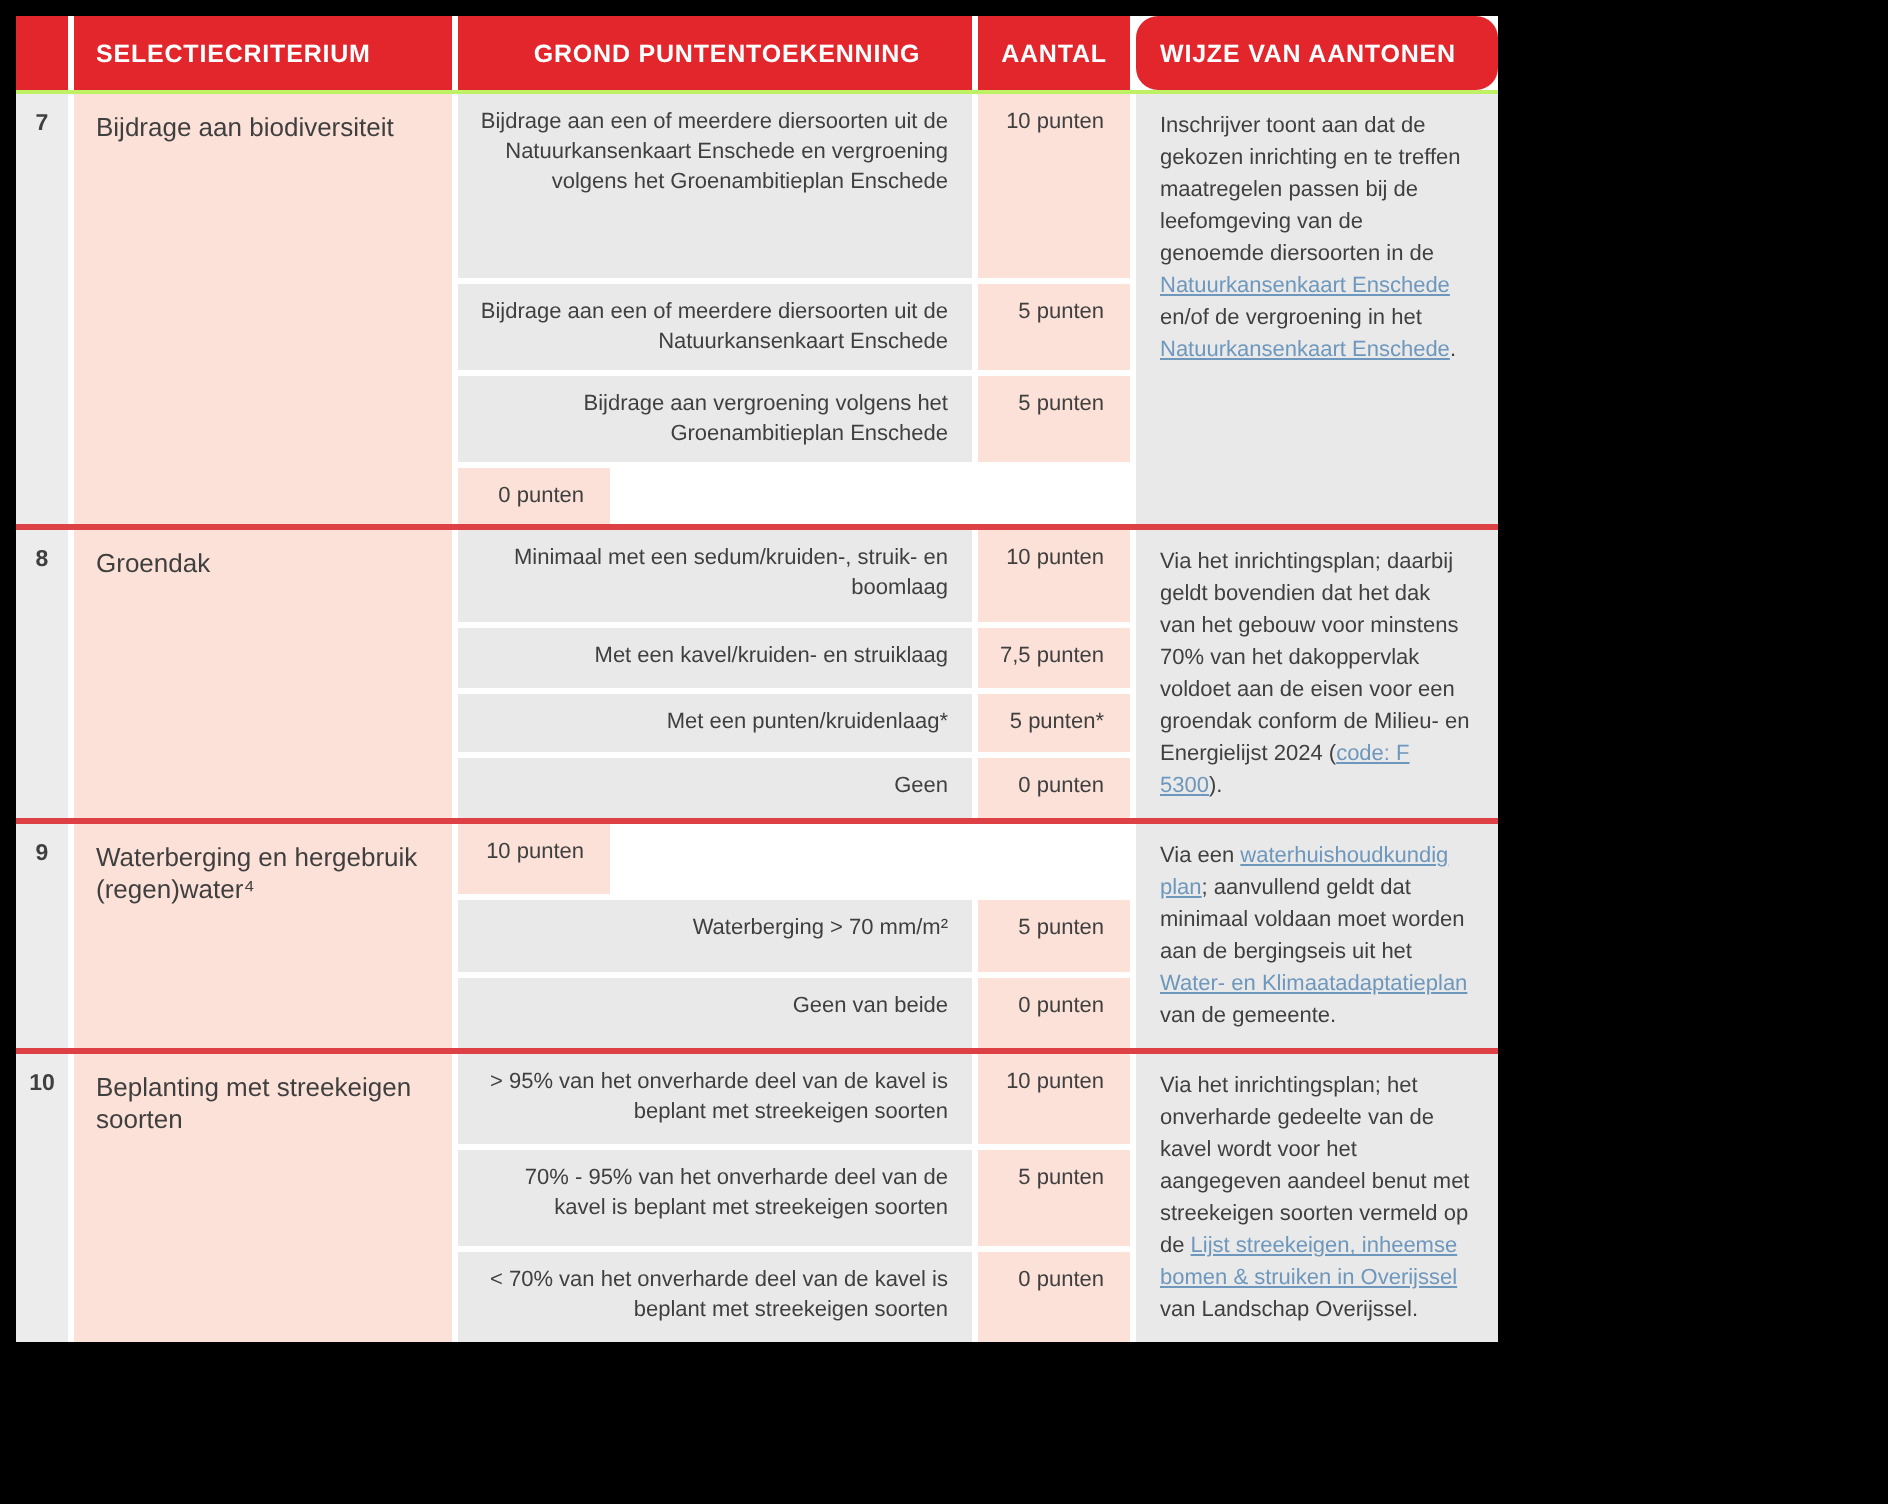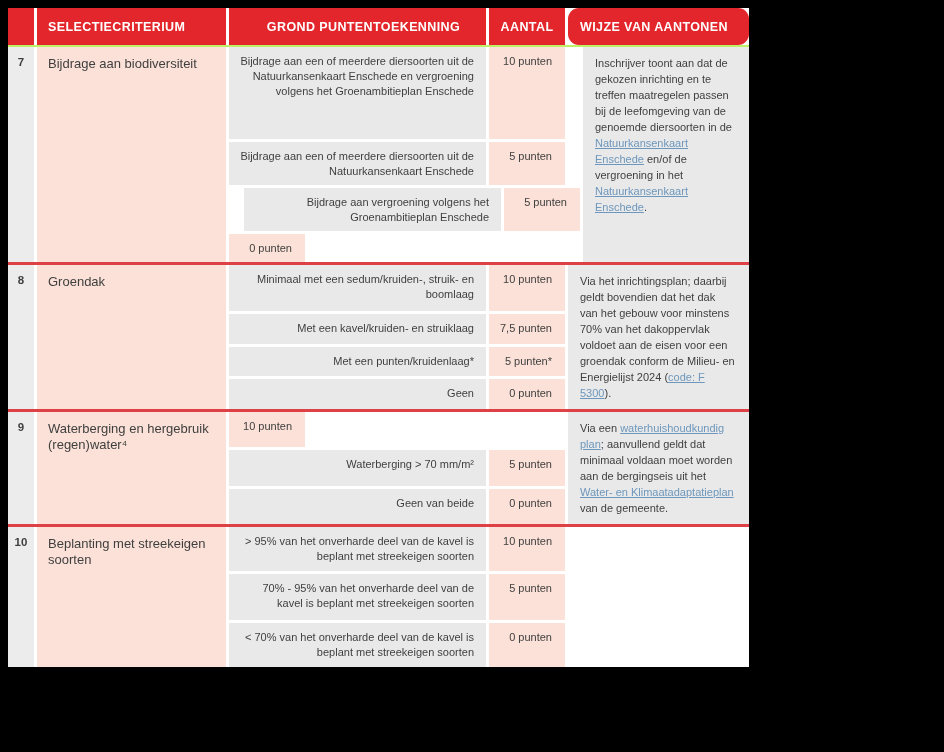--- a/index.html
+++ b/index.html
@@ -30,21 +30,21 @@
               text-align:right; padding:7px 12px 6px 10px;}
   .cell-aantal{flex:0 0 76px; background:var(--pink); font-size:11px; line-height:15px;
                text-align:right; padding:7px 13px 6px 4px;}
   .cell-wijze{flex:1 1 auto; background:var(--gray); font-size:11px; line-height:16px;
               padding:8px 14px 8px 12px;}
   .cell-wijze a{color:var(--link); text-decoration:underline; cursor:pointer;}
   .rowdiv{height:3px; background:var(--divider);}
   
   [data-idx="0"] .opt:nth-child(1) .cell-grond,[data-idx="0"] .opt:nth-child(1) .cell-aantal{min-height:92px;}
   [data-idx="0"] .opt:nth-child(2) .cell-grond{min-height:38px;}
-  [data-idx="0"] .opt:nth-child(3) .cell-grond{min-height:42px;margin-left:15px;}
+  [data-idx="0"] .opt:nth-child(3) .cell-grond{min-height:42px;}
   [data-idx="0"] .opt:nth-child(4) .cell-grond{min-height:84px;}
   [data-idx="1"] .opt:nth-child(1) .cell-grond{min-height:44px;}
   [data-idx="1"] .opt:nth-child(n+2) .cell-grond{min-height:26px;}
   [data-idx="2"] .opt:nth-child(1) .cell-grond{min-height:86px;}
   [data-idx="2"] .opt:nth-child(n+2) .cell-grond{min-height:26px;}
   [data-idx="3"] .opt .cell-grond{min-height:44px;}
   [data-idx="3"] .opt:nth-child(2) .cell-grond{min-height:46px;}
 </style>
 </head>
 <body>
@@ -135,16 +135,17 @@
             </div>
             <div class="opt">
               <div class="cell-grond">70% - 95% van het onverharde deel van de kavel is beplant met streekeigen soorten</div>
               <div class="cell-aantal">5 punten</div>
             </div>
             <div class="opt">
               <div class="cell-grond">&lt; 70% van het onverharde deel van de kavel is beplant met streekeigen soorten</div>
               <div class="cell-aantal">0 punten</div>
             </div>
           </div>
+          <div class="cell-wijze">Via het inrichtingsplan; het onverharde gedeelte van de kavel wordt voor het aangegeven aandeel benut met streekeigen soorten vermeld op de <a>Lijst streekeigen, inheemse bomen &amp; struiken in Overijssel</a> van Landschap Overijssel.</div>
         </div>
       </div>
   </div>
 </div>
 
 </body></html>

